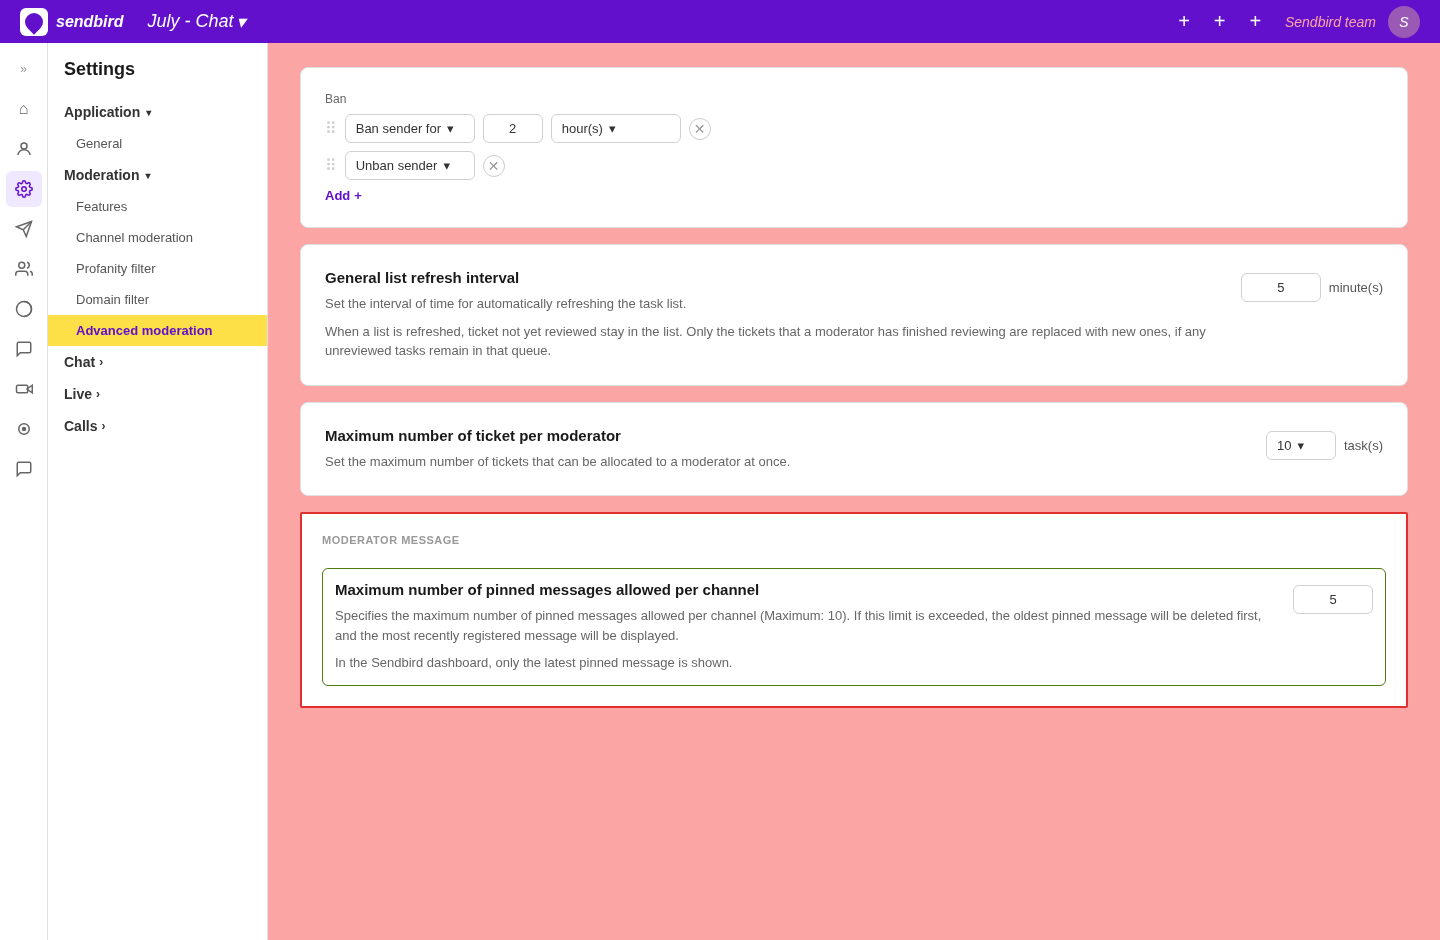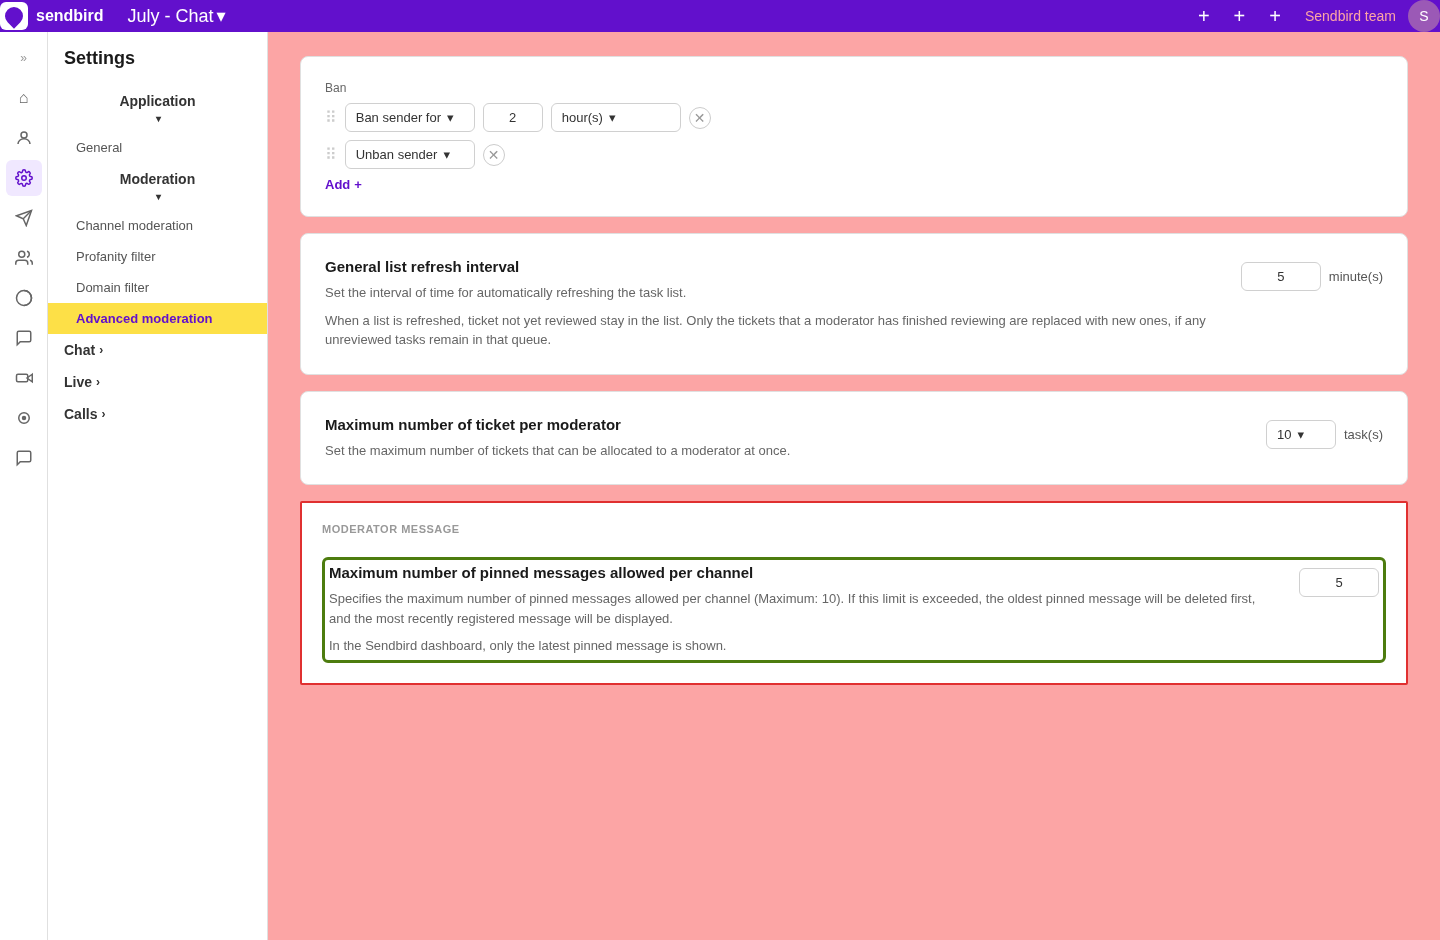--- a/index.html
+++ b/index.html
@@ -1,26 +1,27 @@
 <!DOCTYPE html>
 <html><head>
   <meta charset="utf-8">
   <style>
     * { box-sizing: border-box; margin: 0; padding: 0; }
     body { font-family: -apple-system, BlinkMacSystemFont, 'Segoe UI', sans-serif; background: #f5f5f5; display: flex; flex-direction: column; height: 940px; overflow: hidden; }
 
     
     .topnav {
       background: #6210cc;
-      height: 32px;
-      display: flex;
-      align-items: center;
-      padding: 0 0;
+      height: 43px;
+      display: flex;
+      align-items: center;
+      padding: 0 20px;
       flex-shrink: 0;
       z-index: 100;
+      font-style: italic;
     }
     .topnav-logo {
       display: flex;
       align-items: center;
       gap: 8px;
       color: white;
       font-weight: 700;
       font-size: 16px;
       margin-right: 16px;
     }
@@ -142,21 +143,20 @@
     }
     .nav-group-header {
       display: flex;
       align-items: center;
       padding: 8px 16px;
       font-size: 14px;
       font-weight: 600;
       color: #333;
       cursor: pointer;
       gap: 4px;
-      flex-direction: column;
     }
     .nav-item {
       padding: 8px 16px 8px 28px;
       font-size: 13px;
       color: #555;
       cursor: pointer;
     }
     .nav-item.active {
       background: #fde047;
       color: #6210cc;
@@ -306,23 +306,23 @@
 
     
     .card-highlighted {
       background: white;
       border: 2px solid #e03030;
       border-radius: 2px;
       padding: 20px;
       margin-bottom: 16px;
     }
     .card-inner {
-      border: 3px solid #4d7c0f;
+      border: 1px solid #4d7c0f;
       border-radius: 6px;
-      padding: 4px;
+      padding: 12px;
       margin-top: 22px;
     }
     .pinned-setting-row {
       display: flex;
       align-items: flex-start;
       gap: 24px;
     }
     .pinned-info { flex: 1; }
   </style>
 </head>
@@ -418,20 +418,21 @@
     <div class="nav-group-header">
       <span>Application</span>
       <span class="chevron">▾</span>
     </div>
     <div class="nav-item">General</div>
 
     <div class="nav-group-header">
       <span>Moderation</span>
       <span class="chevron">▾</span>
     </div>
+    <div class="nav-item">Features</div>
     <div class="nav-item">Channel moderation</div>
     <div class="nav-item">Profanity filter</div>
     <div class="nav-item">Domain filter</div>
     <div class="nav-item active">Advanced moderation</div>
 
     <div class="nav-simple">
       <span>Chat</span>
       <span style="margin-left:4px;font-size:12px;">›</span>
     </div>
 

